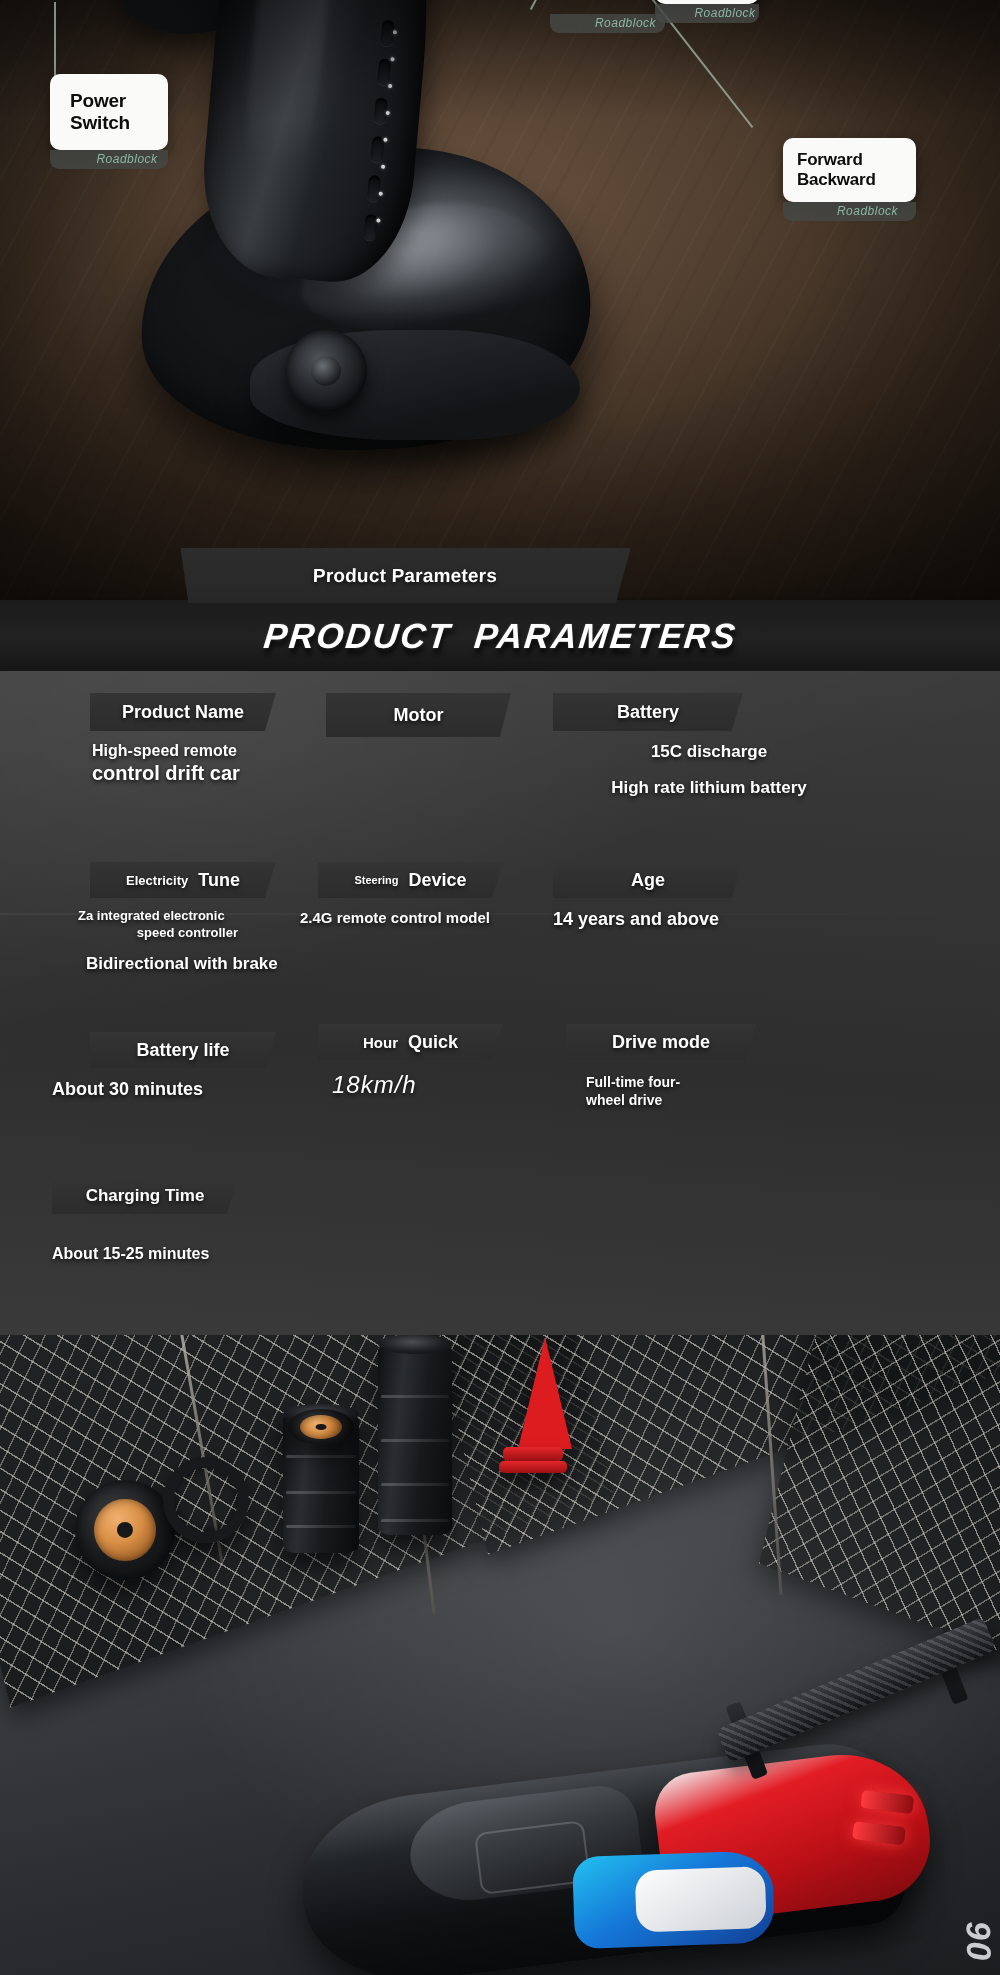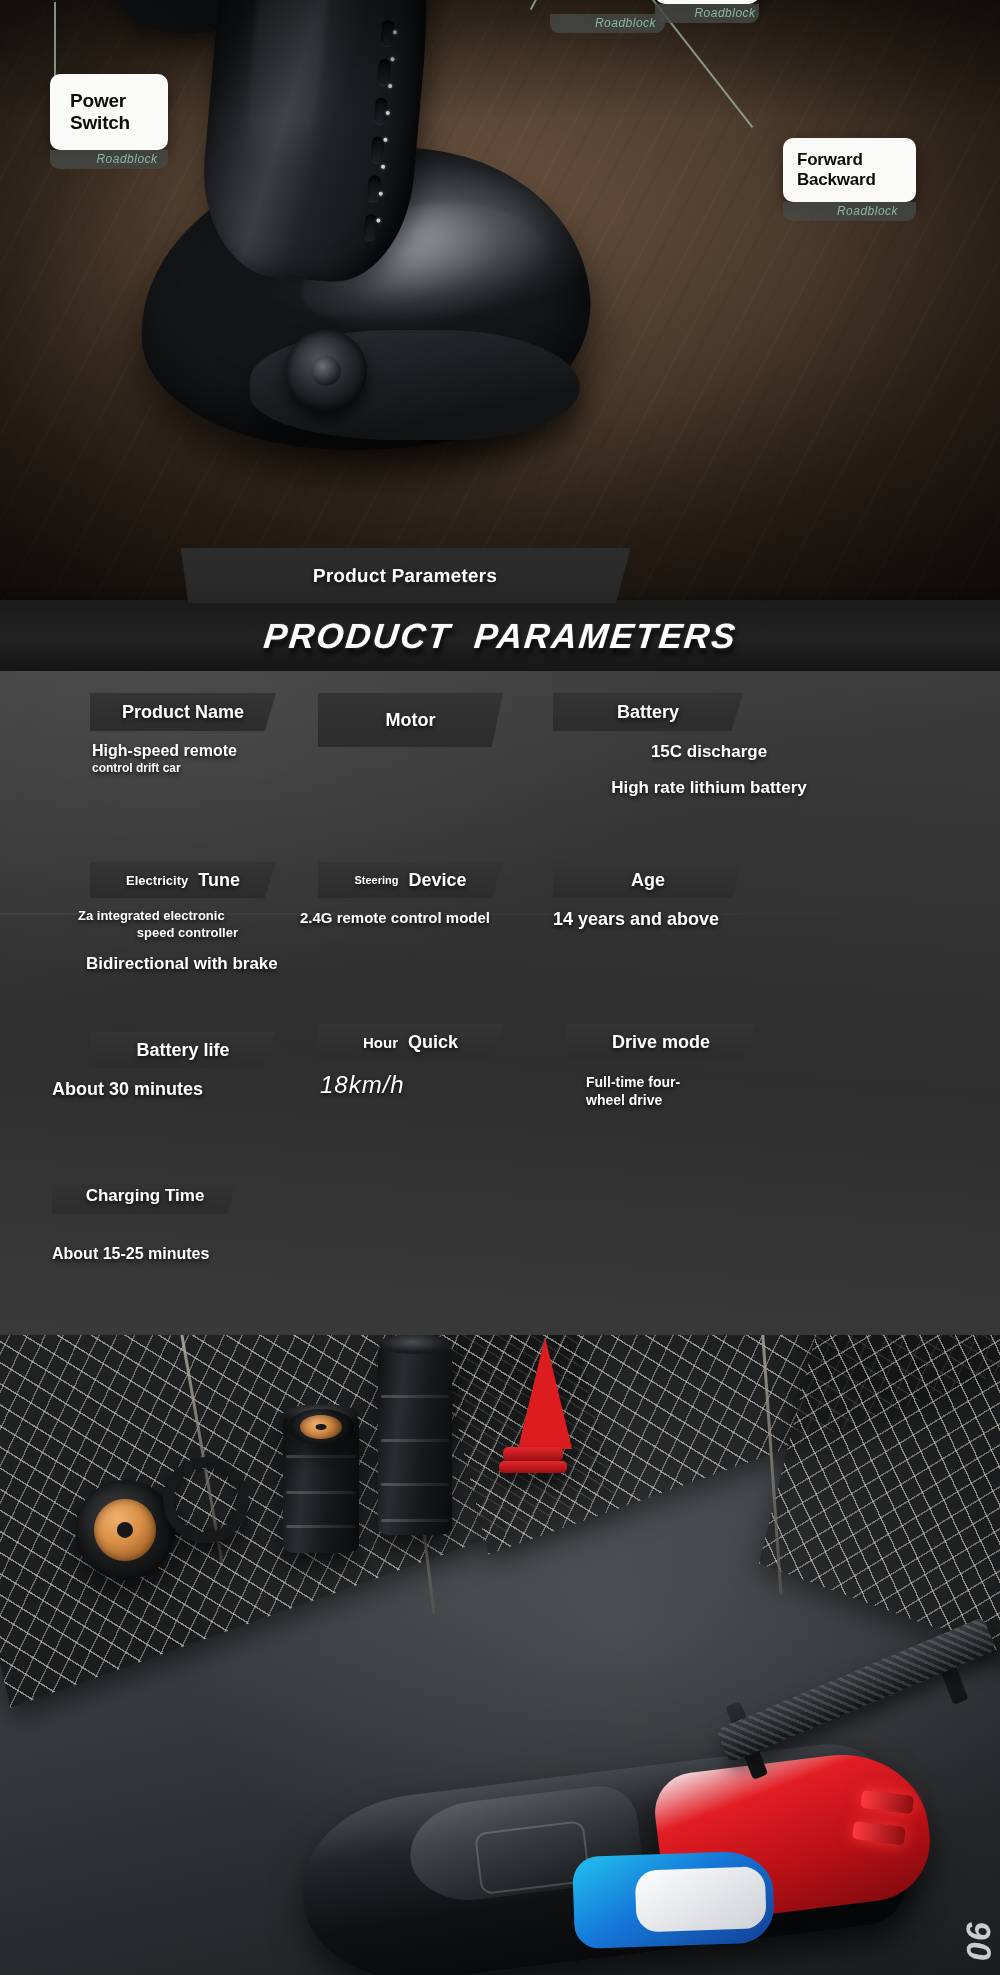--- a/index.html
+++ b/index.html
@@ -389,26 +389,26 @@
   <div class="subplate">
     <span>Product Parameters</span>
   </div>
 
   <div class="spec" style="left:52px; top:693px; width:260px;">
     <div class="plate" style="width:186px; height:38px; margin-left:38px;">
       <span class="lbl main">Product Name</span>
     </div>
     <div class="vals" style="margin-left:40px;">
       <div style="font-size:16px;">High-speed remote</div>
-      <div style="font-size:12px;">control drift car</div>
+      <div style="font-size:20px;">control drift car</div>
     </div>
   </div>
 
   <div class="spec" style="left:300px; top:693px; width:270px;">
-    <div class="plate" style="width:185px; height:54px; margin-left:18px;">
+    <div class="plate" style="width:185px; height:44px; margin-left:26px;">
       <span class="lbl main">Motor</span>
     </div>
   </div>
 
   <div class="spec" style="left:535px; top:693px; width:330px;">
     <div class="plate" style="width:190px; height:38px; margin-left:18px;">
       <span class="lbl main">Battery</span>
     </div>
     <div class="vals" style="margin-left:18px;text-align:center;">
       <div style="font-size:17px;">15C discharge</div>
@@ -454,21 +454,21 @@
     <div class="vals" style="margin-left:0;">
       <div style="font-size:18px;">About 30 minutes</div>
     </div>
   </div>
 
   <div class="spec" style="left:300px; top:1024px; width:280px;">
     <div class="plate" style="width:185px; height:36px; margin-left:18px;">
       <span class="lbl main" style="font-size:15px;">Hour</span>
       <span class="lbl main">Quick</span>
     </div>
-    <div class="vals" style="margin-left:20px;">
+    <div class="vals" style="margin-left:32px;">
       <div style="font-size:24px; font-style:italic; letter-spacing:1px; font-weight:normal;">18km/h</div>
     </div>
   </div>
 
   <div class="spec" style="left:548px; top:1024px; width:300px;">
     <div class="plate" style="width:190px; height:36px; margin-left:18px;">
       <span class="lbl main">Drive mode</span>
     </div>
     <div class="vals" style="margin-left:38px; margin-top:14px;">
       <div style="font-size:14px;">Full-time four-</div>

